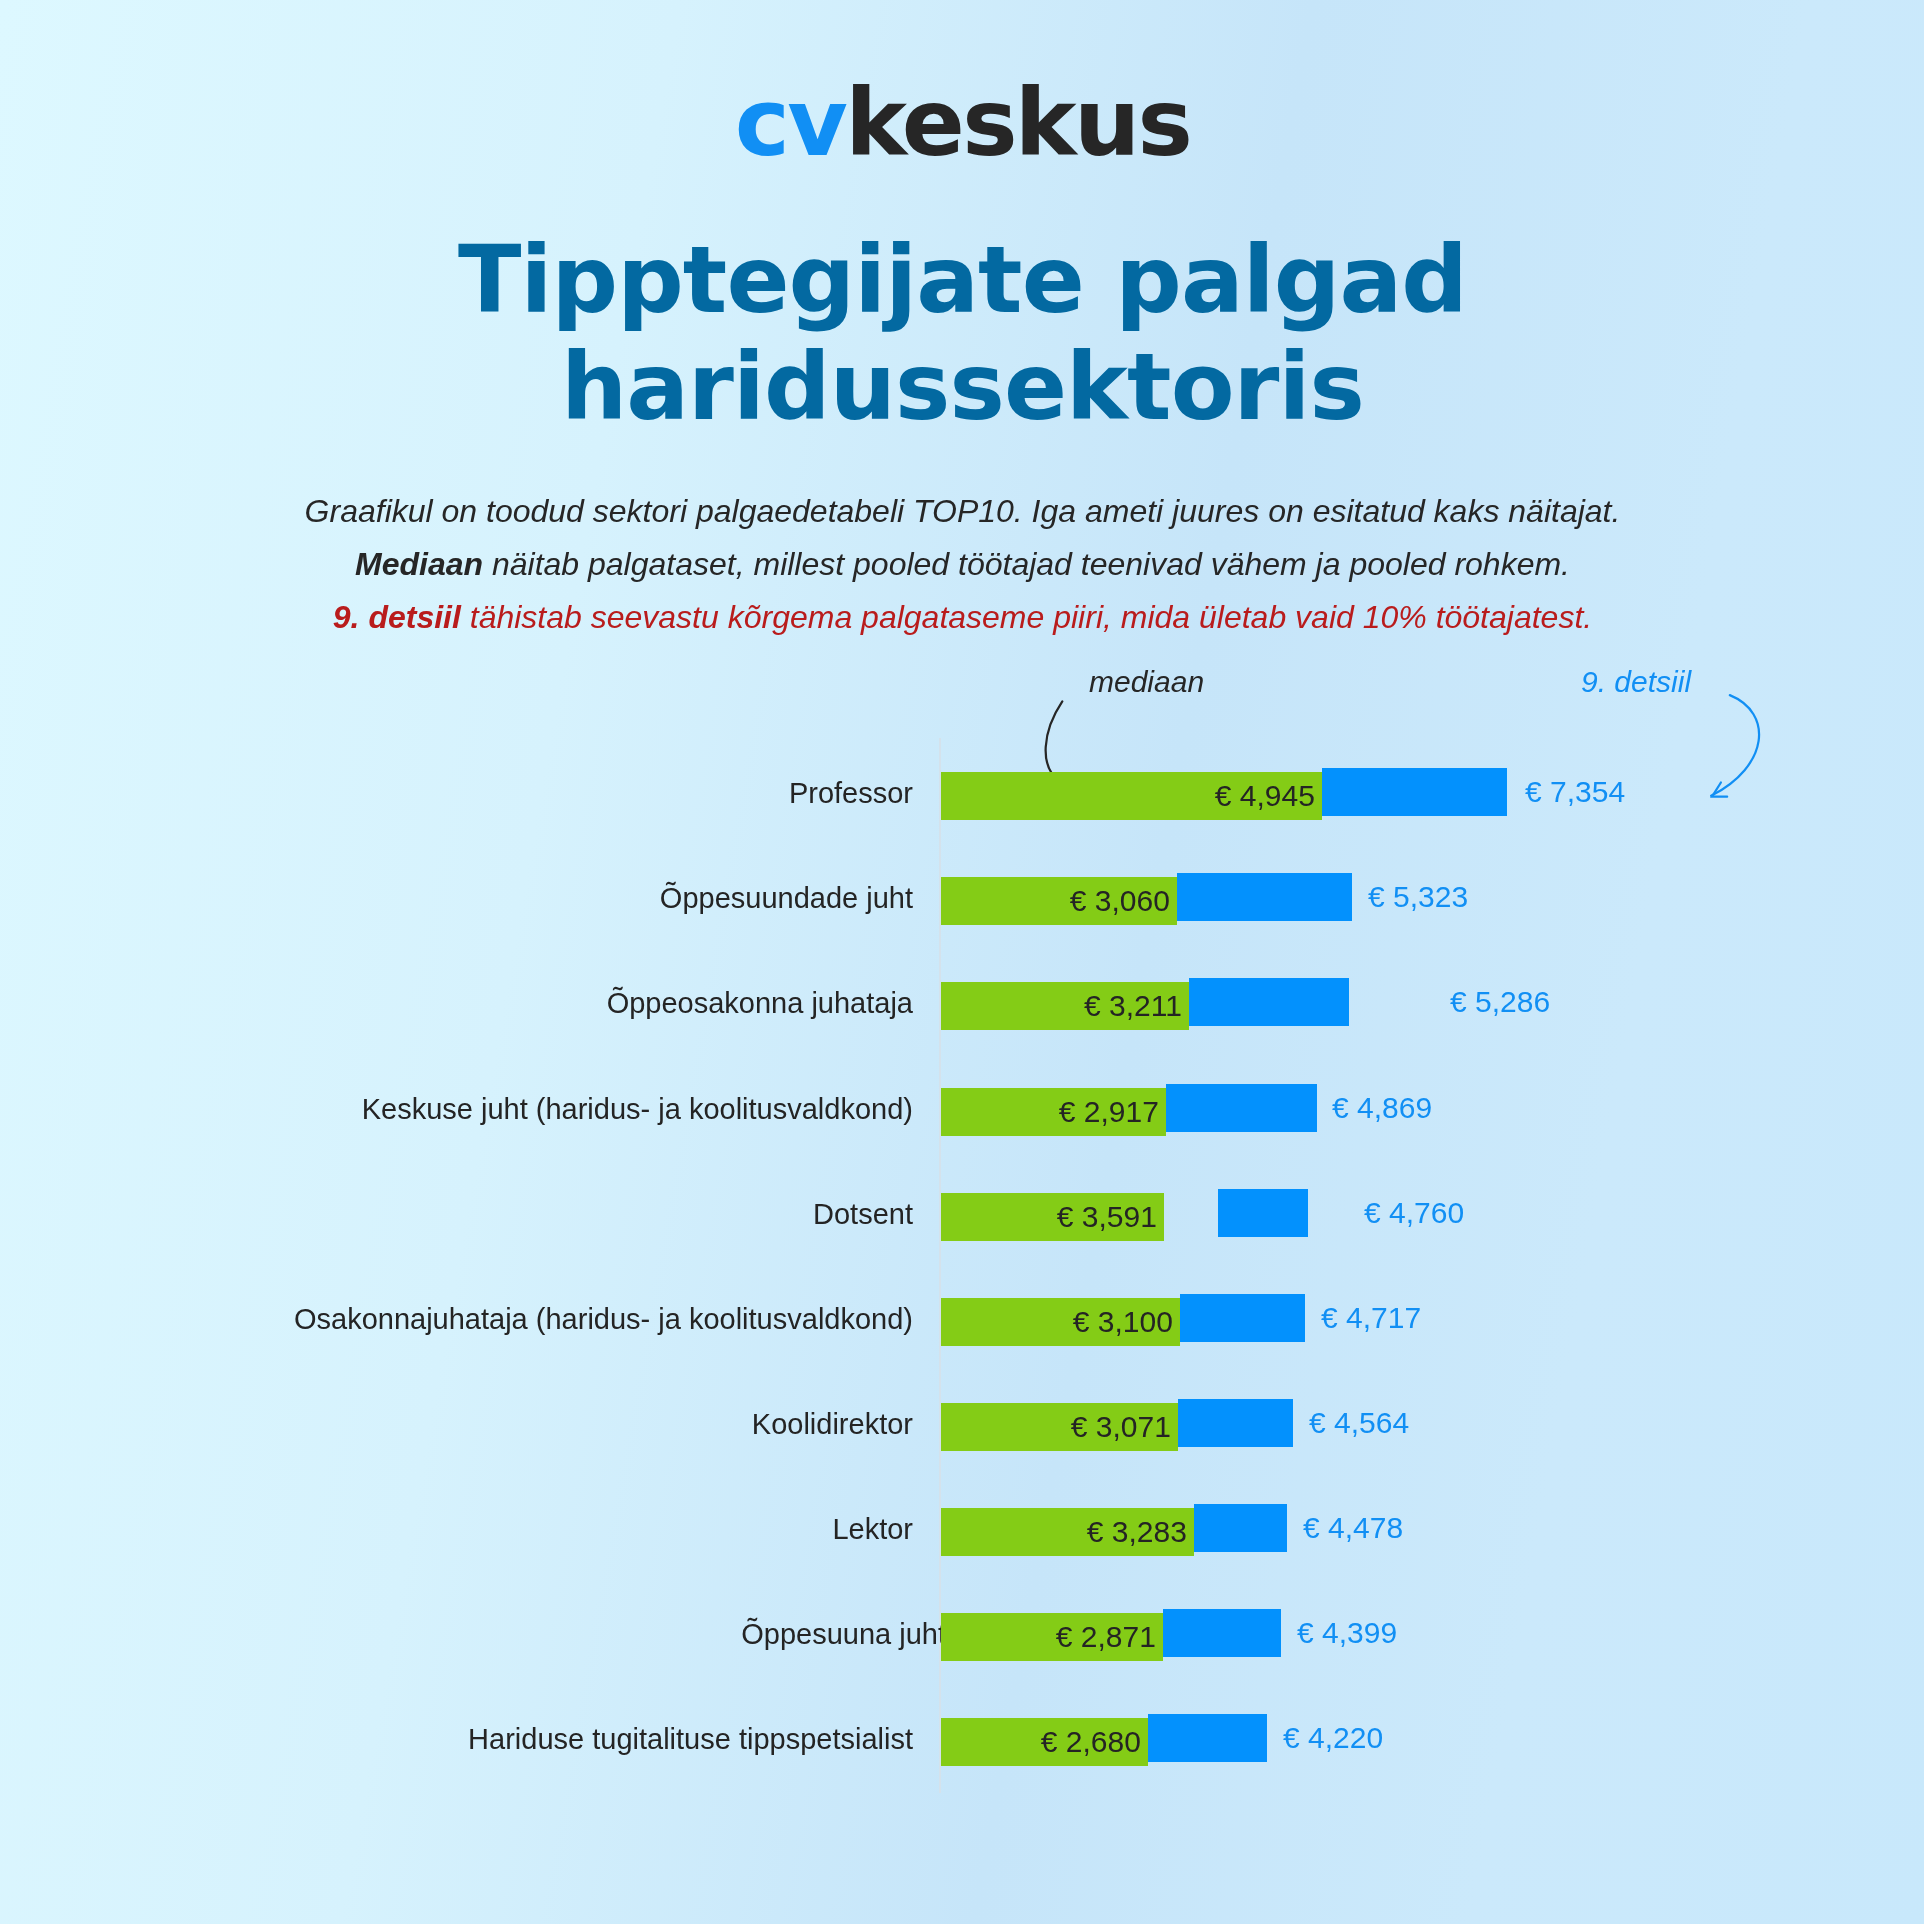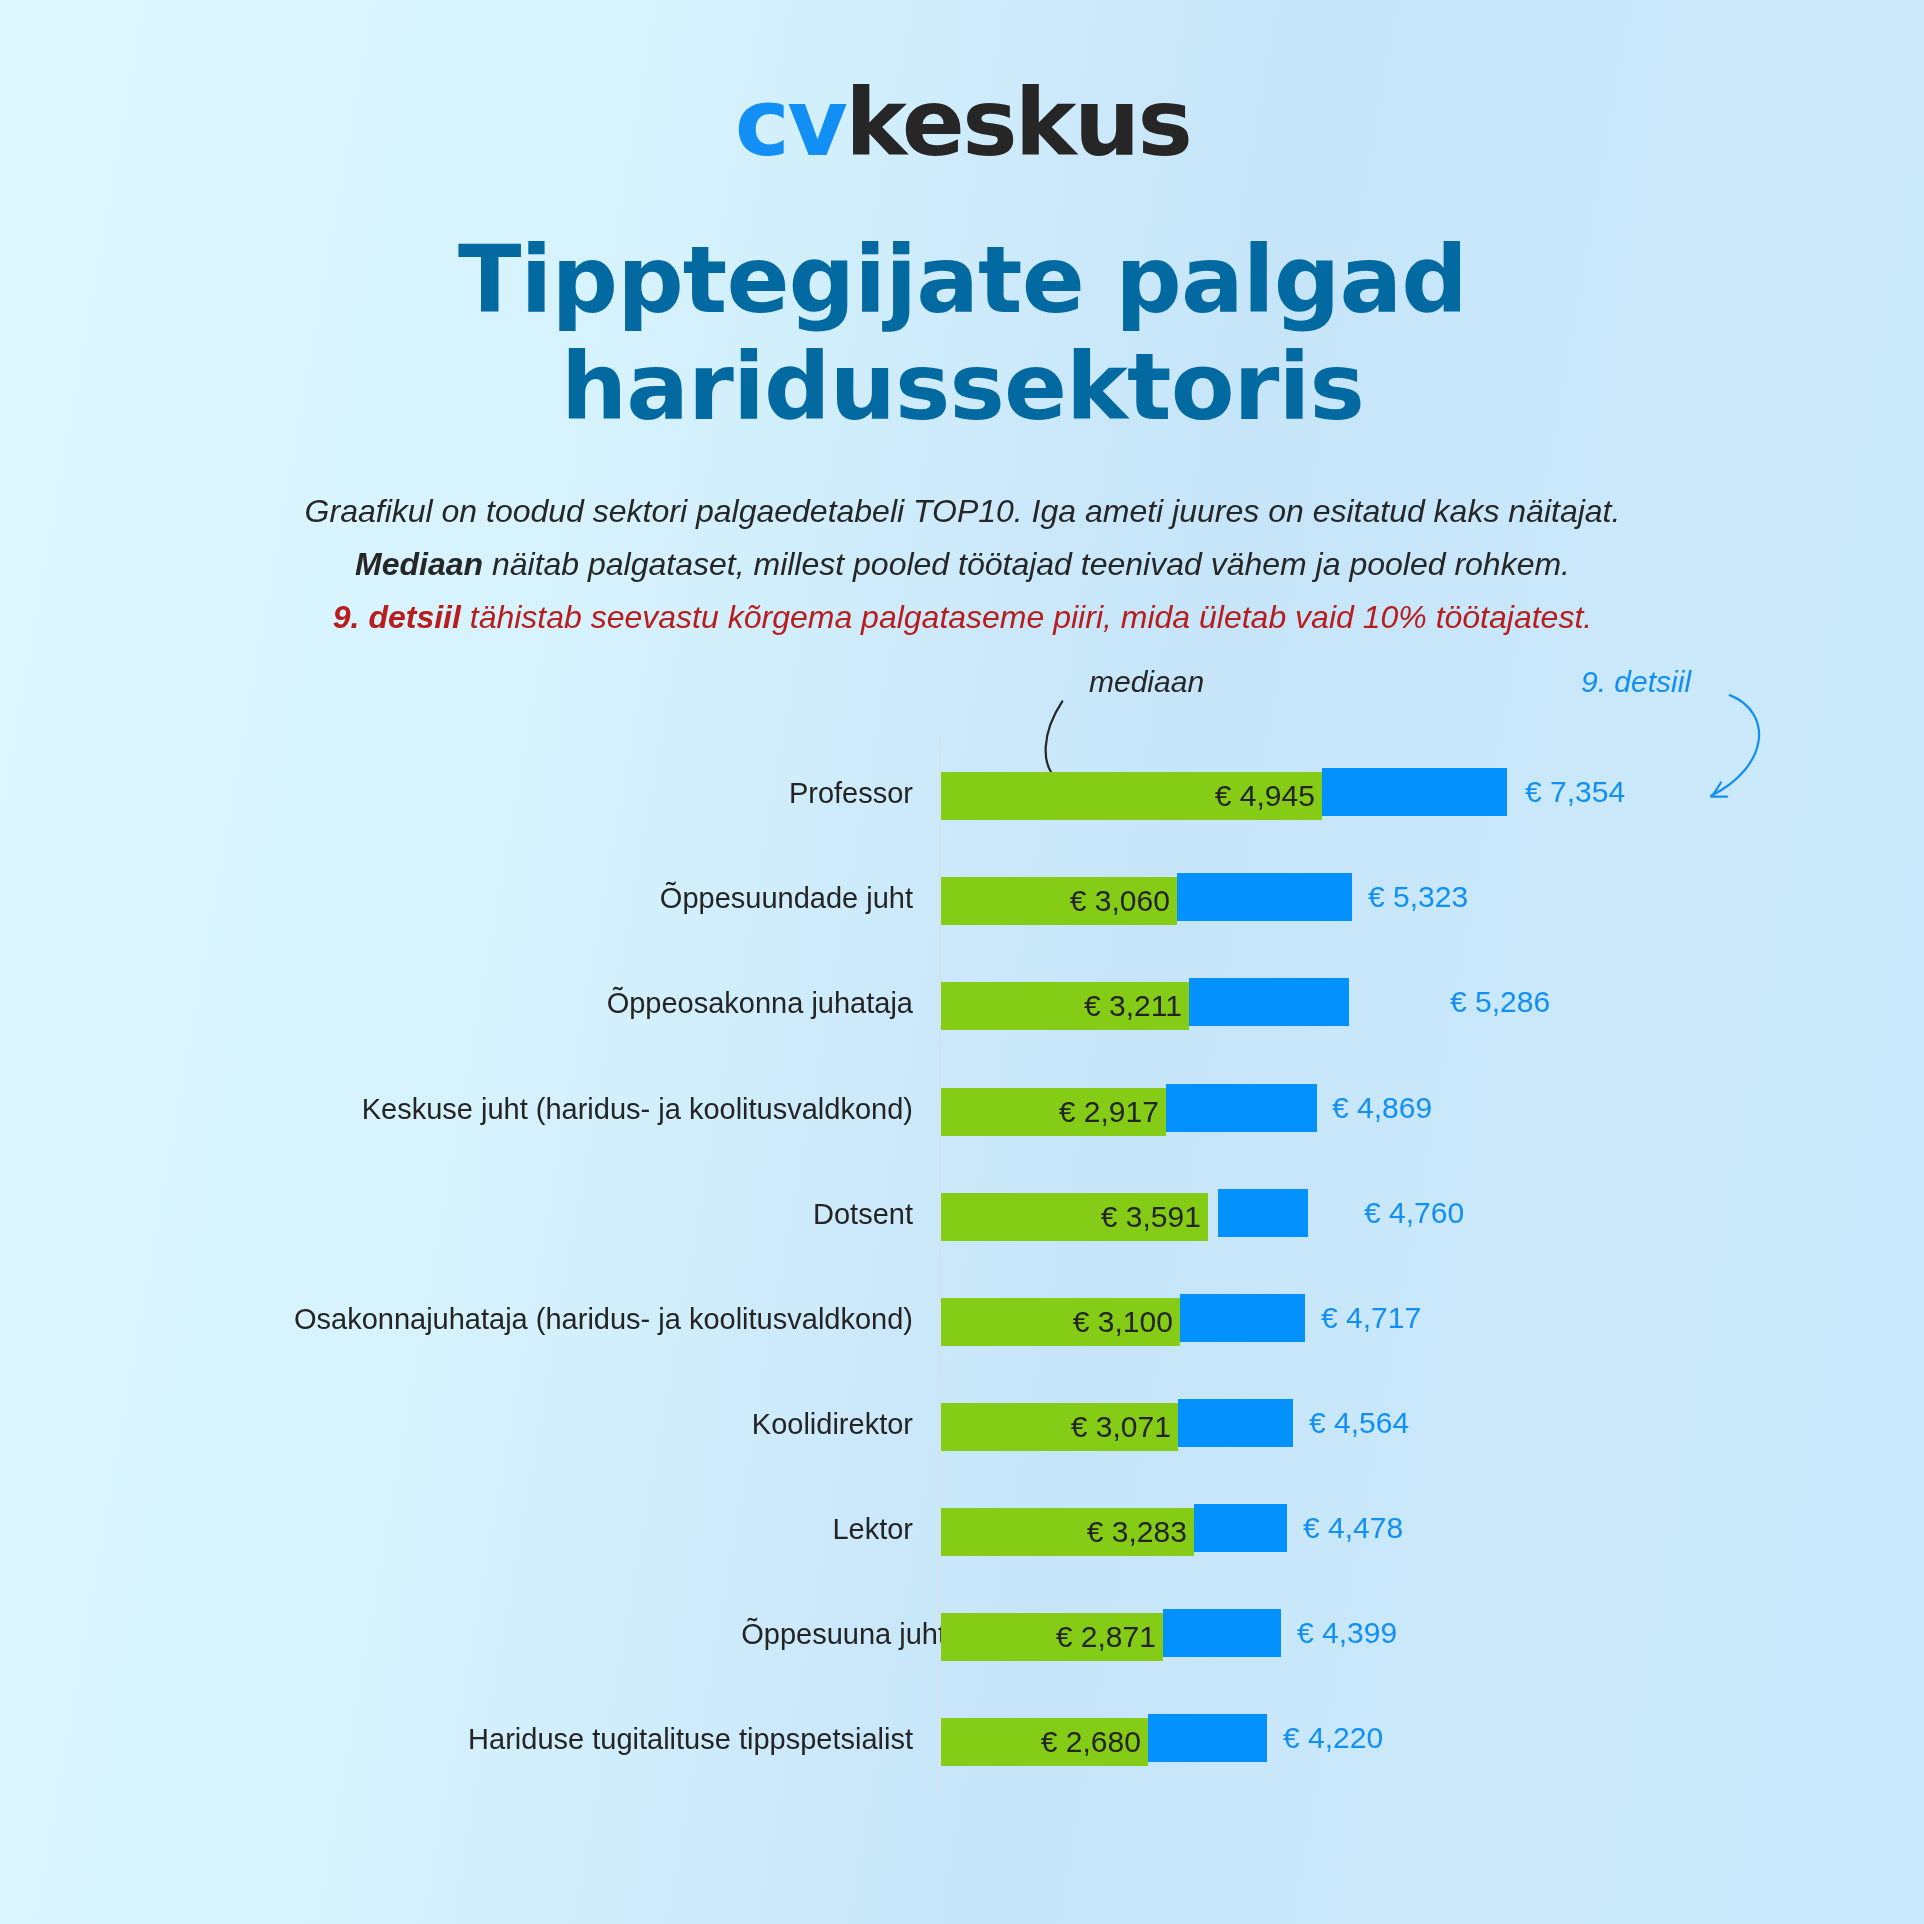--- a/index.html
+++ b/index.html
@@ -114,21 +114,21 @@
   <div class="row" style="top:1084px;">
     <div class="label">Keskuse juht (haridus- ja koolitusvaldkond)</div>
     <div class="bar-median" style="width:225px;">
         <span class="val">€ 2,917</span>
       </div>
     <div class="bar-decile" style="left:1166px; width:151px;"></div>
     <div class="val-decile" style="left:1332px;">€ 4,869</div>
   </div>
   <div class="row" style="top:1189px;">
     <div class="label">Dotsent</div>
-    <div class="bar-median" style="width:267px;">
+    <div class="bar-median" style="width:223px;">
         <span class="val">€ 3,591</span>
       </div>
     <div class="bar-decile" style="left:1218px; width:90px;"></div>
     <div class="val-decile" style="left:1324px;margin-left:40px;">€ 4,760</div>
   </div>
   <div class="row" style="top:1294px;">
     <div class="label">Osakonnajuhataja (haridus- ja koolitusvaldkond)</div>
     <div class="bar-median" style="width:239px;">
         <span class="val">€ 3,100</span>
       </div>

